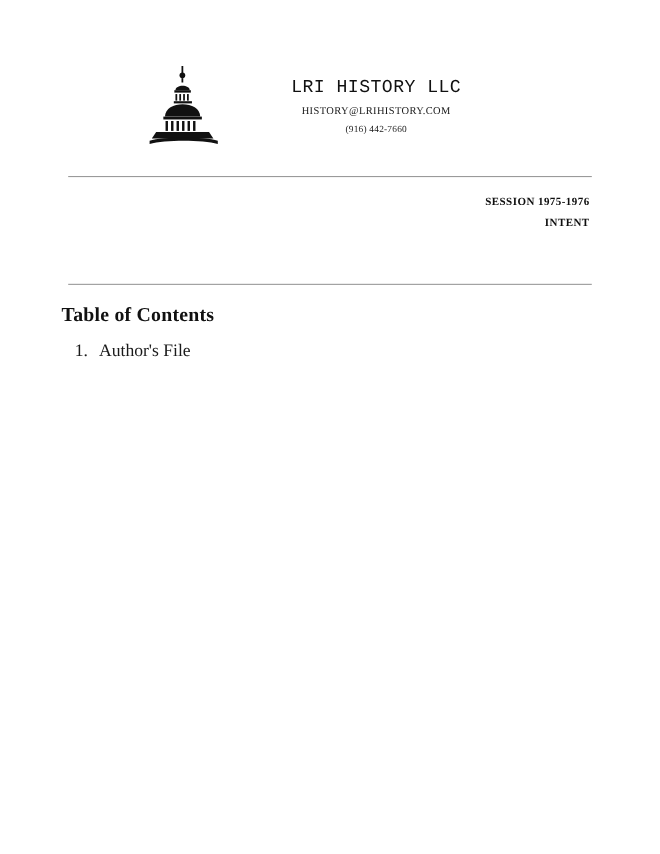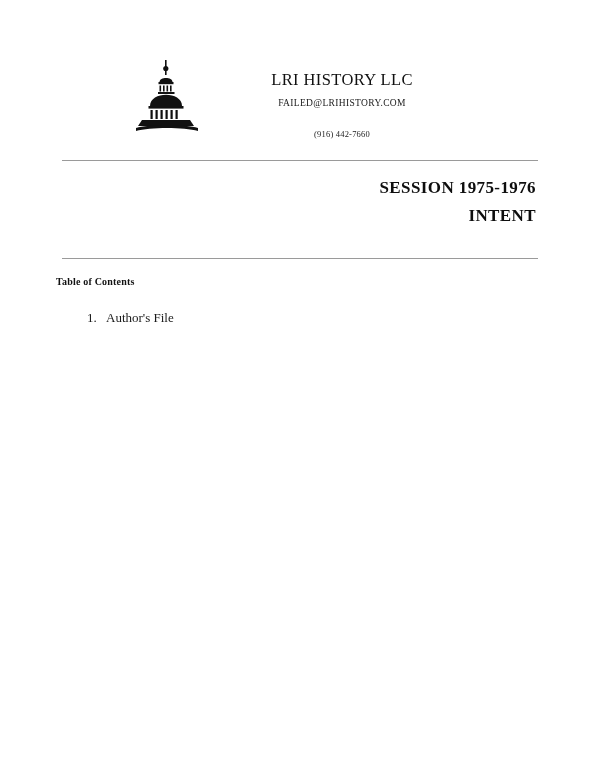--- a/index.html
+++ b/index.html
@@ -37,38 +37,38 @@
     position: relative;
     flex: 0 0 auto;
     margin-right: 6px;
   }
   .org-block {
     width: 260px;
     text-align: center;
     padding-top: 12px;
   }
   .org-name {
-    font-family: Liberation Serif, serif;
+    font-family: Liberation Mono, monospace;
     font-size: 16.5px;
     letter-spacing: 0.4px;
     font-weight: 400;
     color: #111;
     margin-bottom: 8px;
   }
   .org-line {
     font-size: 9.5px;
     letter-spacing: 0.35px;
     color: #1a1a1a;
     margin-bottom: 4px;
   }
   .org-phone {
     font-size: 8.5px;
     letter-spacing: 0.2px;
     color: #1a1a1a;
-    margin-top: 21px;
+    margin-top: 5px;
   }
 
   
   .rule {
     position: absolute;
     left: 62px;
     right: 62px;
     border-top: 1px solid #9a9a9a;
     height: 0;
   }
@@ -78,44 +78,44 @@
   
   .session-block {
     position: absolute;
     left: 62px;
     right: 64px;
     top: 178px;
     text-align: right;
   }
   .session-line {
     font-weight: bold;
-    font-size: 17px;
+    font-size: 10px;
     letter-spacing: 0.4px;
     color: #0e0e0e;
     margin-bottom: 8px;
   }
   .session-line:last-child { margin-bottom: 0; }
 
   
   .toc-title {
     position: absolute;
     left: 56px;
     top: 276px;
-    font-size: 10px;
+    font-size: 18px;
     font-weight: bold;
     color: #111;
     letter-spacing: 0.2px;
   }
   .toc-list {
     position: absolute;
-    left: 72px;
+    left: 56px;
     top: 308px;
     margin: 0;
     padding: 0 0 0 28px;
-    font-size: 13px;
+    font-size: 16px;
     line-height: 1.5;
     color: #1a1a1a;
   }
   .toc-list li {
     padding-left: 6px;
   }
 
   
   .logo-svg { display: block; }
 </style>
@@ -155,21 +155,21 @@
 
           <path d="M14 62 L62 62 L66 68 L10 68 Z"></path>
 
           <path d="M8 70 C20 66 58 66 70 70 L70 73 C56 69 22 69 8 73 Z"></path>
         </g>
       </svg>
     </div>
 
     <div class="org-block">
       <div class="org-name">LRI HISTORY LLC</div>
-      <div class="org-line">FAILED@LRIHISTORY.COM</div>
+      <div class="org-line">HISTORY@LRIHISTORY.COM</div>
       <div class="org-phone">(916) 442-7660</div>
     </div>
 
   </div>
 
   <div class="rule rule-top"></div>
 
   <div class="session-block">
     <div class="session-line">SESSION  1975-1976</div>
     <div class="session-line">INTENT</div>

